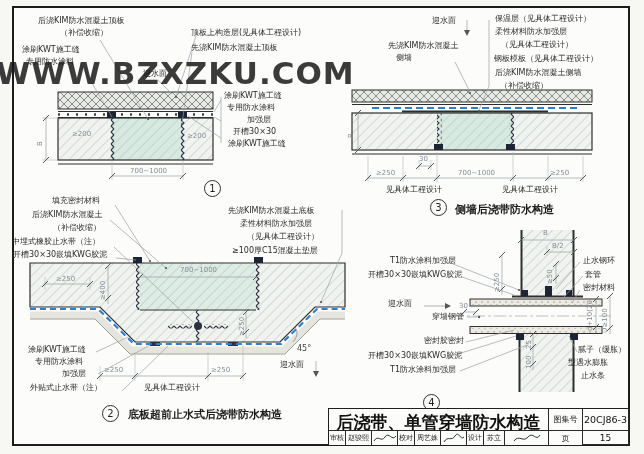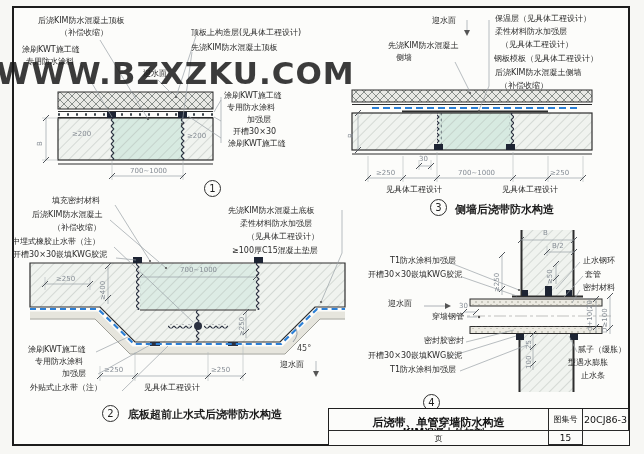--- a/index.html
+++ b/index.html
@@ -9,21 +9,21 @@
   .lbl{position:absolute;font-size:8px;line-height:1.15;color:#2b2b2b;white-space:nowrap;z-index:3;}
   .dim{position:absolute;font-size:7px;color:#868d95;white-space:nowrap;z-index:3;}
   .rot{transform:rotate(-90deg);transform-origin:0 0;}
   .circ{position:absolute;width:17px;height:17px;border:1.4px solid #2e2e2e;border-radius:50%;display:flex;align-items:center;justify-content:center;font-size:10px;color:#1f1f1f;z-index:3;background:transparent;box-sizing:border-box;}
   .dtitle{position:absolute;font-size:11px;font-weight:bold;color:#1c1c1c;white-space:nowrap;z-index:3;}
   .note{position:absolute;left:28px;top:426px;font-size:8.5px;color:#2e2e2e;white-space:nowrap;z-index:3;}
   .wm{position:absolute;left:-4px;top:55px;font-size:31px;font-weight:700;color:rgba(22,22,22,.84);letter-spacing:1px;z-index:6;white-space:nowrap;}
   .tblock{position:absolute;left:328px;top:408px;width:302px;height:38px;border:1.6px solid #1f1f1f;box-sizing:border-box;background:#fcfcfa;z-index:4;display:grid;grid-template-columns:220px 34px 1fr;grid-template-rows:22px 1fr;}
   .tblock .cell{border-right:1px solid #2a2a2a;border-bottom:1px solid #2a2a2a;display:flex;align-items:center;justify-content:center;box-sizing:border-box;overflow:hidden;}
   .tb-title{flex-direction:column;font-weight:bold;color:#111;}
-  .tb-title .l1{font-size:11px;line-height:1;margin-top:16px;}
+  .tb-title .l1{font-size:17px;line-height:1;margin-top:16px;}
   .tb-title .l2{font-size:10px;line-height:1;}
   .tb-atlas{font-size:8px;color:#222;}
   .tb-no{font-size:9.5px;color:#111;border-right:none;}
   .tb-row{display:flex;border-bottom:none;padding:0;border-right:1px solid #2a2a2a;}
   .tb-row .c{border-right:1px solid #2a2a2a;font-size:7px;color:#222;display:flex;align-items:center;justify-content:center;height:100%;box-sizing:border-box;white-space:nowrap;overflow:hidden;}
   .tb-row .c:last-child{border-right:none;}
   .tb-page{font-size:8px;color:#222;border-bottom:none;}
   .tb-pageno{font-size:9px;color:#111;border:none;}
 </style>
 </head>
@@ -253,18 +253,41 @@
       <span>4</span>
     </div>
 
   <div class="tblock">
     <div class="cell tb-title">
       <div class="l1">后浇带、单管穿墙防水构造</div>
       <div class="l2">—KIM混凝土外加剂</div>
     </div>
     <div class="cell tb-atlas">图集号</div>
     <div class="cell tb-no">20CJ86-3</div>
+    <div class="cell tb-row" style="border-bottom:none">
+      <div class="c" style="width:17px">审核</div>
+      <div class="c" style="width:26px">赵骏熙</div>
+      <div class="c" style="width:26px">
+        <svg width="24" height="11">
+            <path d="M1,8 C5,1 8,10 12,4 S19,9 23,3" stroke="#26303f" stroke-width="1" fill="none"></path>
+          </svg>
+      </div>
+      <div class="c" style="width:17px">校对</div>
+      <div class="c" style="width:26px">周艺姝</div>
+      <div class="c" style="width:26px">
+        <svg width="24" height="11">
+            <path d="M2,9 C6,2 9,9 13,3 S18,8 22,4" stroke="#26303f" stroke-width="1" fill="none"></path>
+          </svg>
+      </div>
+      <div class="c" style="width:17px">设计</div>
+      <div class="c" style="width:21px">苏立</div>
+      <div class="c" style="flex:1">
+        <svg width="30" height="11">
+            <path d="M2,8 C7,1 11,10 16,4 S24,9 28,2" stroke="#26303f" stroke-width="1" fill="none"></path>
+          </svg>
+      </div>
+    </div>
     <div class="cell tb-page" style="border-bottom:none">页</div>
     <div class="cell tb-pageno">15</div>
   </div>
 
   <div class="wm">WWW.BZXZKU.COM</div>
 </div>
 
 </body></html>

